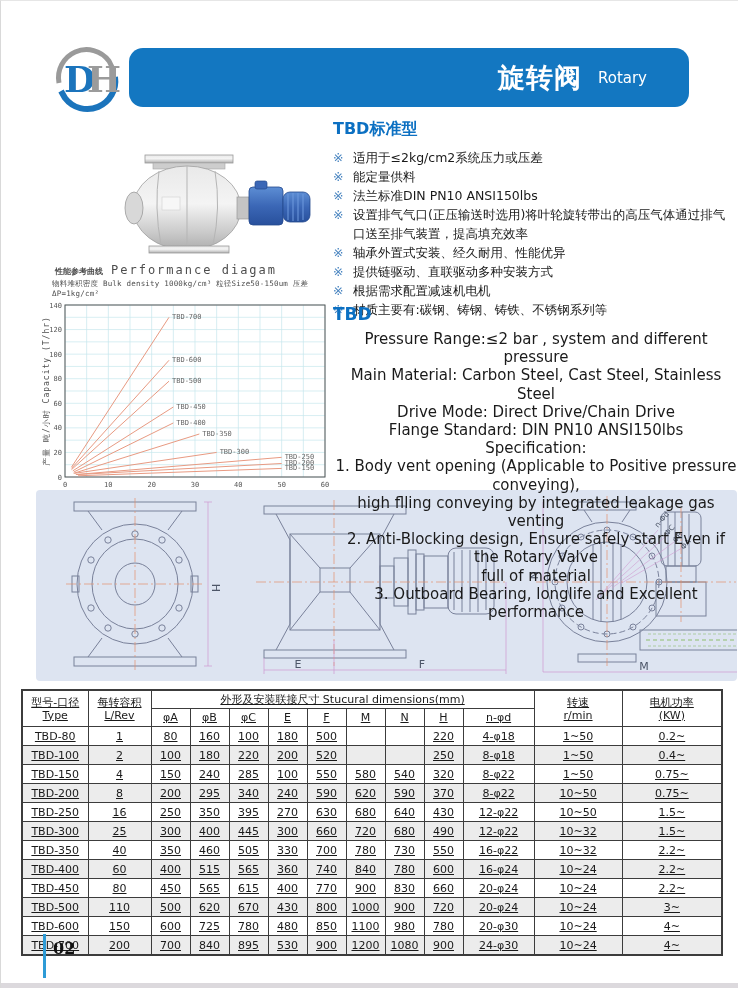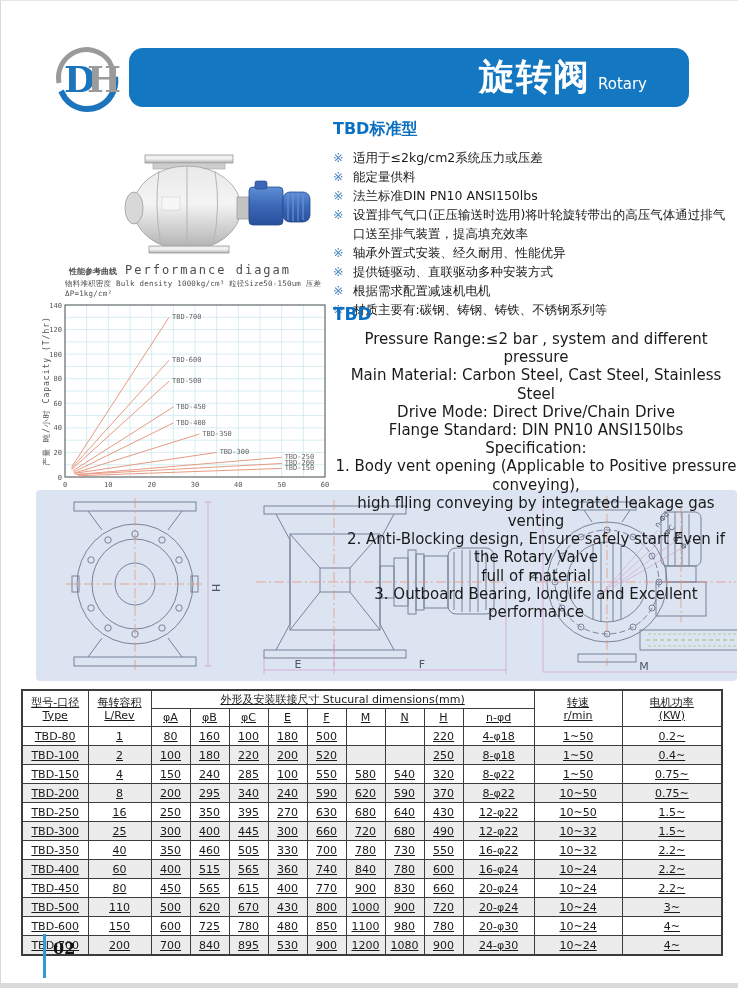--- a/index.html
+++ b/index.html
@@ -6,42 +6,42 @@
   .page{position:relative;width:738px;height:988px;background:#fff;
         font-family:"DejaVu Sans","Liberation Sans",sans-serif;color:#1a1a1a;
         border-left:1px solid #d9d9d9;border-top:1px solid #e6e6e6;box-sizing:border-box;overflow:hidden;}
   .page-bottom-shadow{position:absolute;left:0;bottom:0;width:100%;height:5px;background:#dcd9dd;}
 
   
   .logo{position:absolute;left:50px;top:42px;width:72px;height:72px;}
   .band{position:absolute;left:128px;top:47px;width:560px;height:59px;background:#1377c1;
         border-radius:14px;display:flex;align-items:center;justify-content:flex-end;
         padding-right:42px;box-sizing:border-box;color:#fff;}
-  .band .zh{font-size:36px;font-weight:bold;letter-spacing:1px;}
-  .band .en{font-size:15px;margin-left:8px;position:relative;top:6px;}
+  .band .zh{font-size:27px;font-weight:bold;letter-spacing:1px;}
+  .band .en{font-size:15px;margin-left:16px;position:relative;top:0;}
 
   
   .product-title{position:absolute;left:332px;top:118px;font-size:16px;font-weight:bold;color:#0c70c2;}
   .features{position:absolute;left:332px;top:147px;width:404px;font-size:12.5px;line-height:19px;}
   .feature{display:flex;gap:6px;}
   .feature .marker{color:#4a85c0;flex:0 0 14px;}
   .spec-title{position:absolute;left:332px;top:303px;font-size:17px;font-weight:bold;color:#0c70c2;text-align:right;}
   .spec-lines{position:absolute;left:332px;top:329px;width:406px;font-size:15px;line-height:18.2px;text-align:center;}
 
   
   .photo{position:absolute;left:98px;top:150px;width:215px;height:108px;}
 
   
   .chart{position:absolute;left:40px;top:262px;width:296px;}
   .chart-title-row{font-family:"DejaVu Sans Mono","Liberation Mono",monospace;color:#4d4d4d;
-                   display:flex;align-items:baseline;gap:8px;margin-left:28px;}
+                   display:flex;align-items:baseline;gap:8px;margin-left:14px;}
   .chart-title-zh{font-size:8px;font-weight:bold;}
   .chart-title-en{font-size:12px;letter-spacing:2px;}
   .chart-sub{font-family:"DejaVu Sans Mono","Liberation Mono",monospace;color:#4d4d4d;
-             font-size:7.5px;margin:2px 0 1px 24px;letter-spacing:0.2px;}
+             font-size:7.5px;margin:2px 0 1px 11px;letter-spacing:0.2px;}
   .tick{font-size:7px;fill:#555;font-family:"DejaVu Sans Mono","Liberation Mono",monospace;}
   .series-label{font-size:7px;fill:#666;font-family:"DejaVu Sans Mono","Liberation Mono",monospace;}
   .axis-label{font-size:8px;fill:#4d4d4d;font-family:"DejaVu Sans Mono","Liberation Mono",monospace;letter-spacing:1px;}
 
   
   .drawings{position:absolute;left:35px;top:489px;width:701px;height:191px;background:#dde4f1;border-radius:4px;}
   .dwg-letter{font-size:11px;fill:#4d5668;font-family:"DejaVu Sans","Liberation Sans",sans-serif;}
   .dwg-callout{font-size:7.5px;fill:#4d5668;}
 
   

